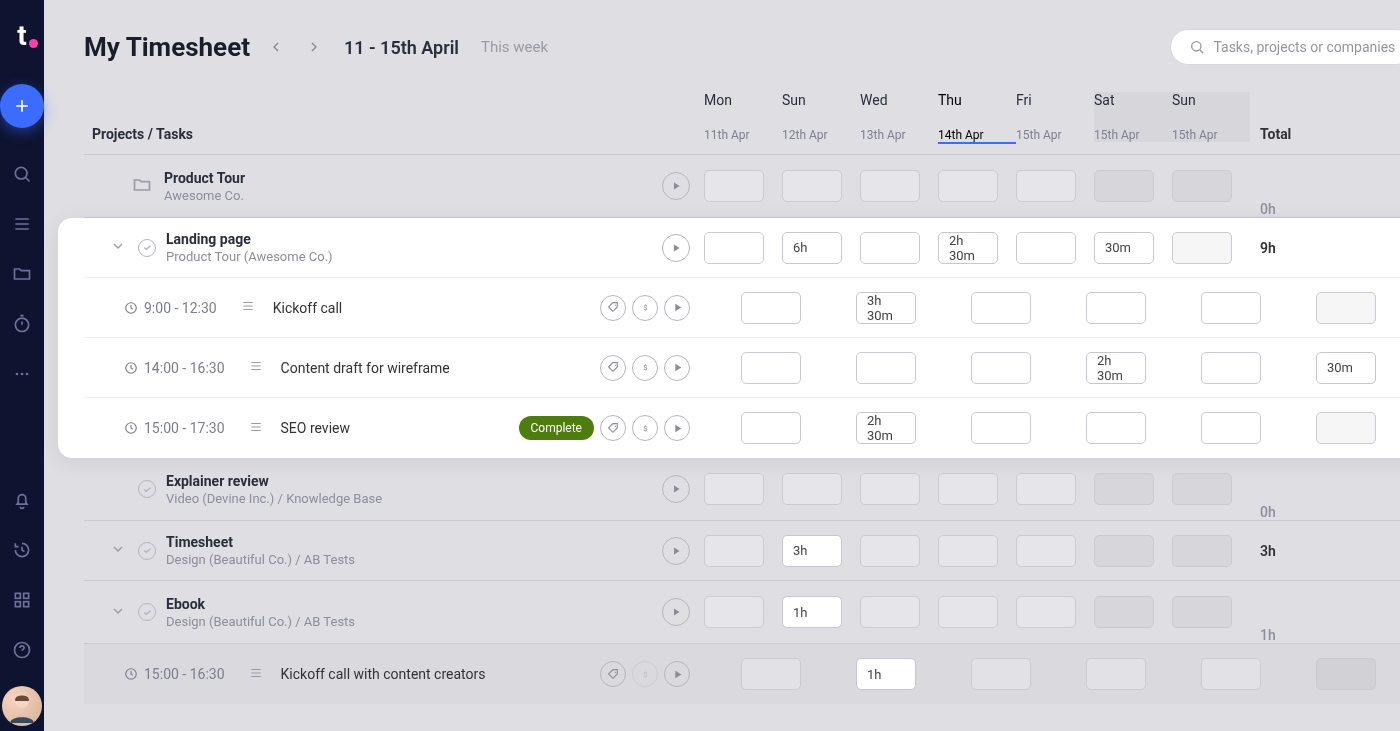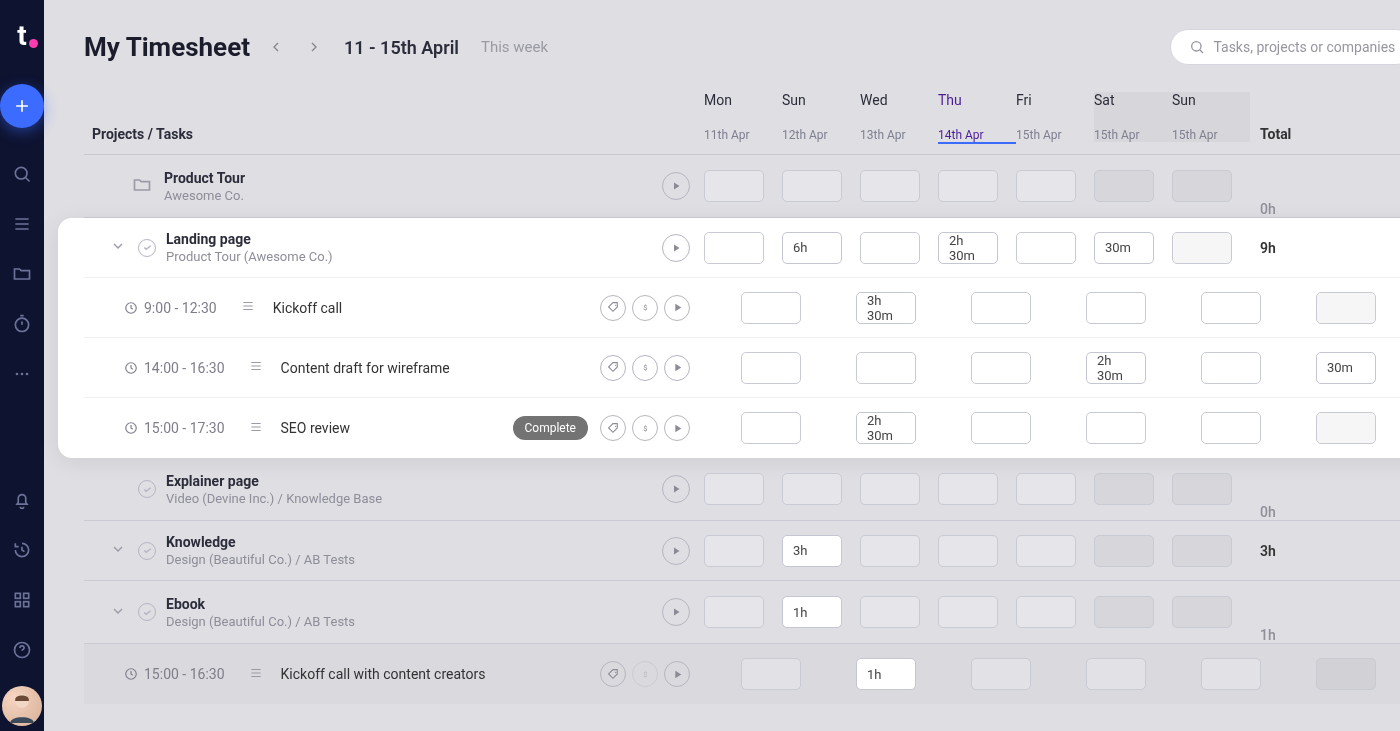--- a/index.html
+++ b/index.html
@@ -30,21 +30,21 @@
   .users-pill { display:flex; align-items:center; gap:10px; background:#fff; border:1px solid #d6d6de; border-radius:22px; padding:9px 16px; color:#4a4a54; font-size:14px;}
   .more-circle { width:38px; height:38px; border-radius:50%; border:1px solid #d6d6de; display:flex; align-items:center; justify-content:center; color:#555;}
 
   
   .grid { }
   .col-header { display:flex; align-items:flex-end; padding: 6px 0 12px 0; border-bottom:1px solid #c7c8d0;}
   .label-col { width: 620px; padding-left:8px; font-weight:700; color:#2b2d3a;}
   .day-col { width: 78px; text-align:left;}
   .day-col .d1{font-weight:400; color:#2b2d3a;}
   .day-col .d2{font-size:12px; color:#7f8090; margin-top:20px;}
-  .day-col.today .d1, .day-col.today .d2{ color:#4c1d95; }
+  .day-col.today .d1, .day-col.today .d2{ color:#000000; }
   .day-col.today{ border-bottom:2px solid #3b6bff; margin-bottom:-2px; }
   .total-col { width: 80px; text-align:left; font-weight:700; padding-left:10px; }
   .weekend-bg{ background: rgba(0,0,0,0.03);}
 
   
   .row { display:flex; align-items:center; min-height:60px; border-bottom:1px solid #c9cad2; }
   .row.highlight-group{ background:#fff; border-color:#e6e7ee;}
   .row .label-cell { width:620px; display:flex; align-items:center; gap:10px; padding-left:26px;}
   .row.sub .label-cell{ padding-left:40px; }
   .row .day-cell{ width:78px; display:flex; align-items:center; }
@@ -62,21 +62,21 @@
   .play-circle{ width:28px; height:28px; border:1.5px solid #b5b6c0; border-radius:50%; display:flex;align-items:center;justify-content:center;color:#8a8b96; margin-right:14px; margin-left:auto;}
   .play-circle svg{width:12px;height:12px;}
   .row.sub{border-bottom:1px solid #eeeef3;gap:37px;}
   .row.sub:last-child{border-bottom:none;}
   .time-chip{display:flex; align-items:center; gap:6px; color:#7d7e8a;}
   .time-chip svg{width:14px;height:14px;}
   .list-ic{color:#9a9ba6;margin:0 8px 0 14px;}
   .mini-btn{width:26px;height:26px;border:1.5px solid #b5b6c0;border-radius:50%;display:flex;align-items:center;justify-content:center;color:#8b8c96;margin-left:6px;}
   .mini-btn svg{width:13px;height:13px;}
   .mini-row-actions{display:flex;align-items:center;margin-left:auto;margin-right:14px;}
-  .complete-badge{ background:#737373; color:#fff; font-size:12px; padding:5px 12px; border-radius:14px; margin-right:6px;text-align:right;}
+  .complete-badge{ background:#4d7c0f; color:#fff; font-size:12px; padding:5px 12px; border-radius:14px; text-align:right;}
 
   .highlight-card{ background:#fff; border-radius:14px; margin:0 -26px; padding:0 26px; box-shadow:0 4px 22px rgba(0,0,0,0.08);}
   .highlight-card .row{border-color:#eeeef3;}
   .row.parent.highlight-group{border-top:none;}
   .subgroup-dim{background:rgba(0,0,0,0.02);}
 </style>
 </head>
 <body>
 
 <div class="app">
@@ -488,21 +488,21 @@
           </div>
           <div class="row ">
       <div class="label-cell">
         <span style="width:18px"></span>
         <span class="check-circle">
                 <svg viewBox="0 0 24 24">
                   <path d="M5 12l4 4L19 8" fill="none" stroke="currentColor" stroke-width="3"></path>
                 </svg>
               </span>
         <div class="name-block">
-          <div class="nm">Explainer page</div>
+          <div class="nm">Explainer review</div>
           <div class="sub">Video (Devine Inc.)   /   Knowledge Base</div>
         </div>
         <div class="play-circle">
                 <svg viewBox="0 0 24 24">
                   <path d="M8 5v14l11-7z" fill="currentColor"></path>
                 </svg>
               </div>
       </div>
       <div class="day-cell">
               <div class="chip empty"></div>
@@ -531,21 +531,21 @@
       <div class="label-cell">
         <span class="chev"><svg viewBox="0 0 24 24" width="16" height="16">
                   <path d="M6 9l6 6 6-6" fill="none" stroke="currentColor" stroke-width="2"></path>
                 </svg></span>
         <span class="check-circle">
                 <svg viewBox="0 0 24 24">
                   <path d="M5 12l4 4L19 8" fill="none" stroke="currentColor" stroke-width="3"></path>
                 </svg>
               </span>
         <div class="name-block">
-          <div class="nm">Knowledge</div>
+          <div class="nm">Timesheet</div>
           <div class="sub">Design  (Beautiful Co.)   /   AB Tests</div>
         </div>
         <div class="play-circle">
                 <svg viewBox="0 0 24 24">
                   <path d="M8 5v14l11-7z" fill="currentColor"></path>
                 </svg>
               </div>
       </div>
       <div class="day-cell">
               <div class="chip empty"></div>

